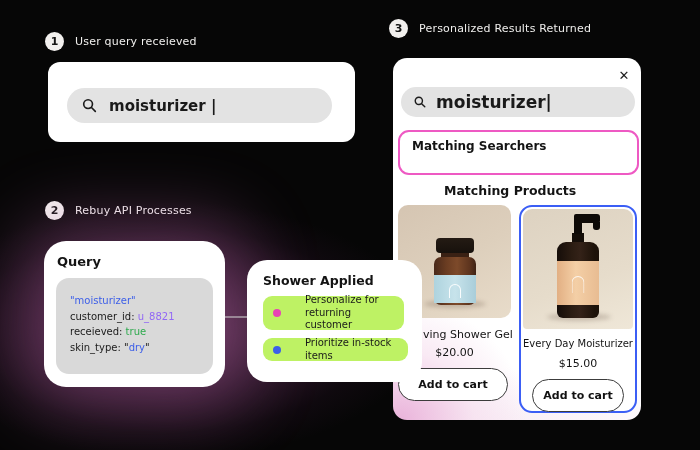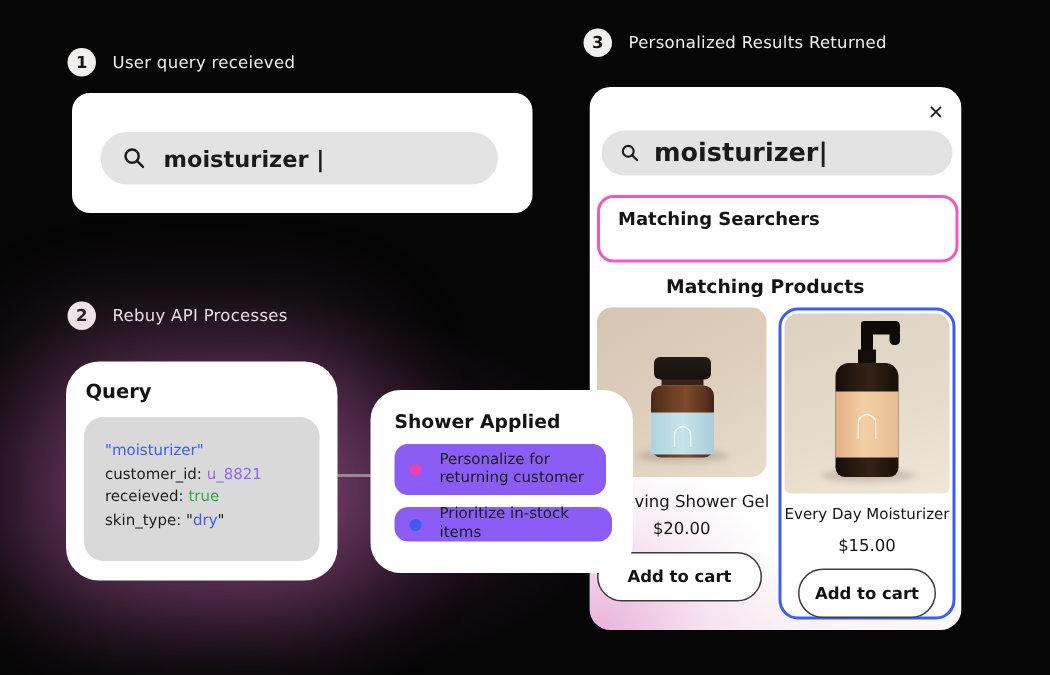--- a/index.html
+++ b/index.html
@@ -50,22 +50,22 @@
   .tok-blue   { color:var(--accent_blue,#3c5ee8); }
   .tok-purple { color:var(--accent_purple,#9268f5); }
   .tok-green  { color:var(--accent_green,#2faa4e); }
 
   .connector { position:absolute; left:225px; top:316px; width:22px; height:2px; background:#8d8d8d; z-index:1; }
 
   
   .logic-card { left:247px; top:260px; width:175px; height:122px; border-radius:20px; z-index:6; }
   .l-title { position:absolute; left:16px; top:13px; font-size:12.5px; font-weight:bold; }
   .rule {
-    position:absolute; left:16px; background:#8b5cf6; border-radius:9px;
-    display:flex; align-items:center; gap:12px; padding:0 8px 0 10px; box-sizing:border-box;
+    position:absolute; left:16px; background:#bef264; border-radius:9px;
+    display:flex; align-items:center; gap:24px; padding:0 8px 0 10px; box-sizing:border-box;
   }
   .rule-text { font-size:10px; line-height:12.5px; color:#1a1a1a; }
   .rule1 { top:36px; width:141px; height:34px; }
   .rule2 { top:78px; width:145px; height:23px; }
   .dot { width:8px; height:8px; border-radius:50%; flex:none; }
   .dot-pink { background:var(--dot_pink,#e743b5); }
   .dot-blue { background:var(--accent_blue,#3c5ee8); }
 
   
   .results-panel {

